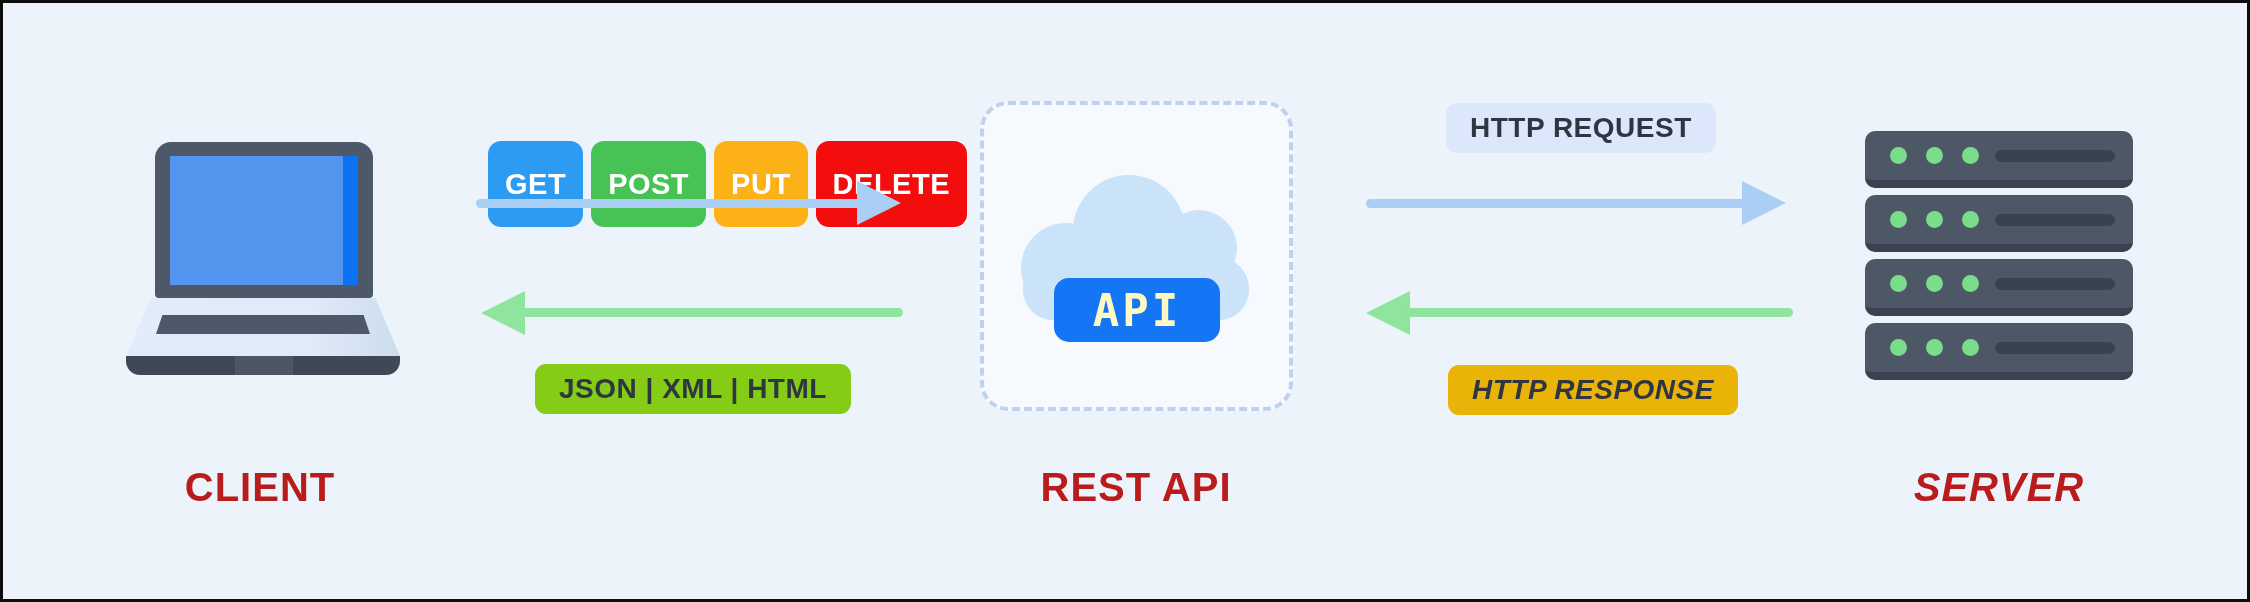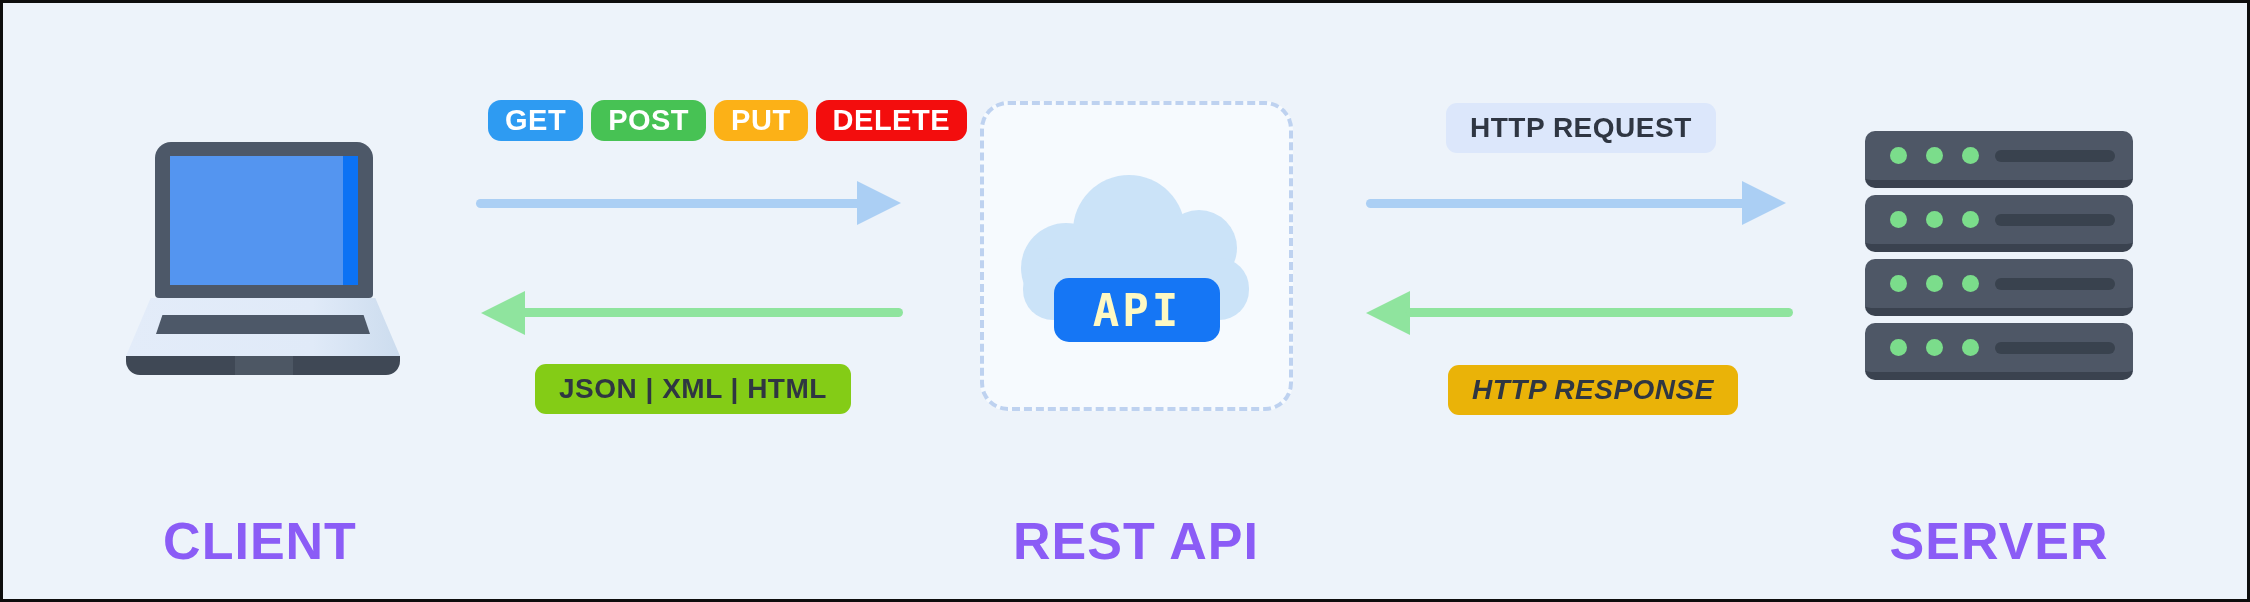--- a/index.html
+++ b/index.html
@@ -11,22 +11,22 @@
     border:3px solid #0d0d0d;
     overflow:hidden;
     font-family:"Liberation Sans","DejaVu Sans",sans-serif;
   }
   .abs{position:absolute;}
 
   
   .node-label{
     position:absolute;
     transform:translateX(-50%);
-    font-size:52px;font-weight:800;letter-spacing:1px;
-    color:#8b5cf6;white-space:nowrap;margin-top:46px;
+    font-size:40px;font-weight:800;letter-spacing:1px;
+    color:#b91c1c;white-space:nowrap;
   }
 
   
   .laptop{left:123px;top:139px;width:274px;height:233px;}
   .lt-screen{position:absolute;left:29px;top:0;width:218px;height:156px;
     background:#4d5868;border-radius:16px 16px 4px 4px;}
   .lt-screen-inner{position:absolute;left:15px;top:14px;width:188px;height:129px;
     background:#5495f0;overflow:hidden;}
   .lt-stripe{position:absolute;right:0;top:0;width:15px;height:100%;background:#0c72f4;}
   .lt-base{position:absolute;left:0;top:156px;width:274px;height:58px;
@@ -37,23 +37,23 @@
     background:#4d5868;
     -webkit-clip-path:polygon(3% 0,97% 0,100% 100%,0 100%);
     clip-path:polygon(3% 0,97% 0,100% 100%,0 100%);}
   .lt-bottom{position:absolute;left:0;top:214px;width:274px;height:19px;
     background:#3f4855;border-radius:0 0 14px 14px;overflow:hidden;}
   .lt-bottom-mid{position:absolute;left:109px;top:0;width:58px;height:100%;background:#4d5764;}
 
   
   .methods-row{left:485px;top:97px;display:flex;gap:8px;}
   .method-badge{
-    height:41px;display:inline-flex;align-items:center;justify-content:center;
-    padding:0 17px;border-radius:13px;
-    color:#ffffff;font-size:29px;font-weight:700;letter-spacing:0.5px;
+    height:62px;display:inline-flex;align-items:center;justify-content:center;
+    padding:12px 17px;border-radius:13px;
+    color:#ffffff;font-size:29px;font-weight:700;letter-spacing:0.5px;margin-top:41px;
   }
 
   
   .arrow-line{position:absolute;height:9px;border-radius:5px;}
   .arrow-head{position:absolute;width:44px;height:44px;}
   .head-right{-webkit-clip-path:polygon(0 0,100% 50%,0 100%);clip-path:polygon(0 0,100% 50%,0 100%);}
   .head-left{-webkit-clip-path:polygon(100% 0,0 50%,100% 100%);clip-path:polygon(100% 0,0 50%,100% 100%);}
 
   
   .pill{
@@ -163,15 +163,15 @@
     </div>
     <div class="srv-unit">
       <div class="srv-dots">
         <div class="srv-dot"></div>
         <div class="srv-dot"></div>
         <div class="srv-dot"></div>
       </div>
       <div class="srv-bar"></div>
     </div>
   </div>
-  <div class="node-label" style="left:1996px;top:462px;">SERVER</div>
+  <div class="node-label" style="left:1996px;top:462px;font-style:italic;">SERVER</div>
 
 </div>
 
 </body></html>

